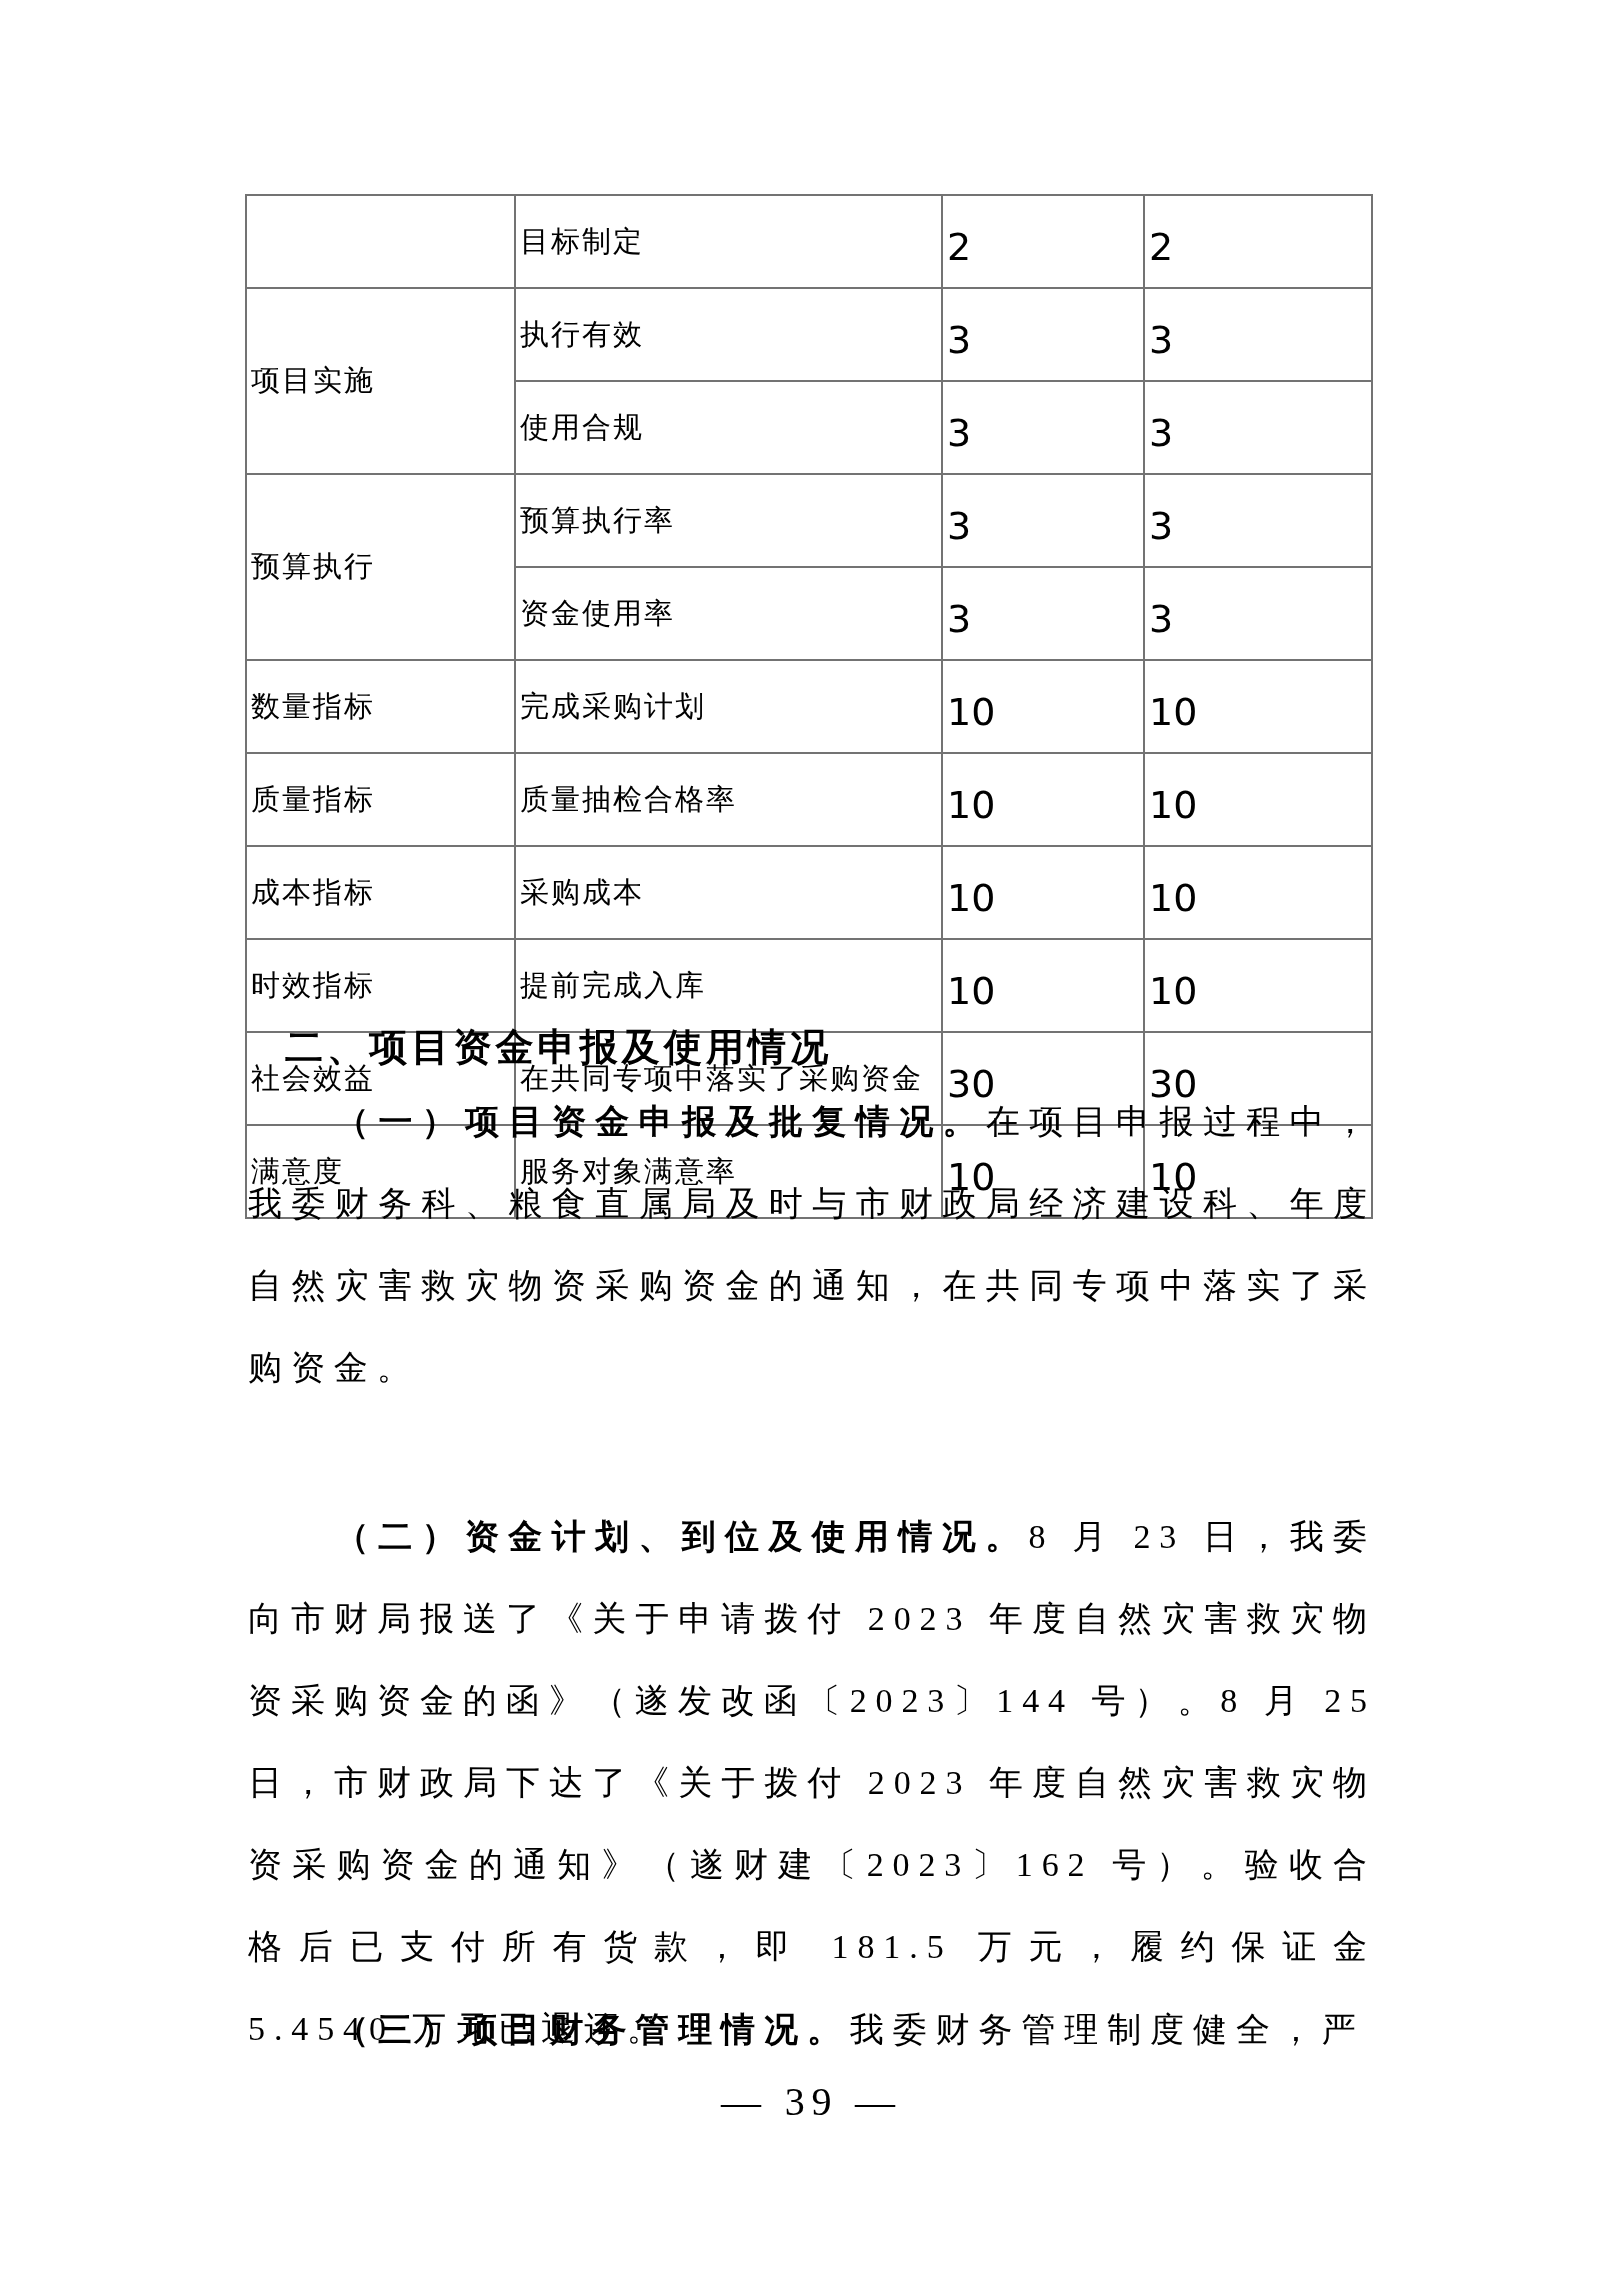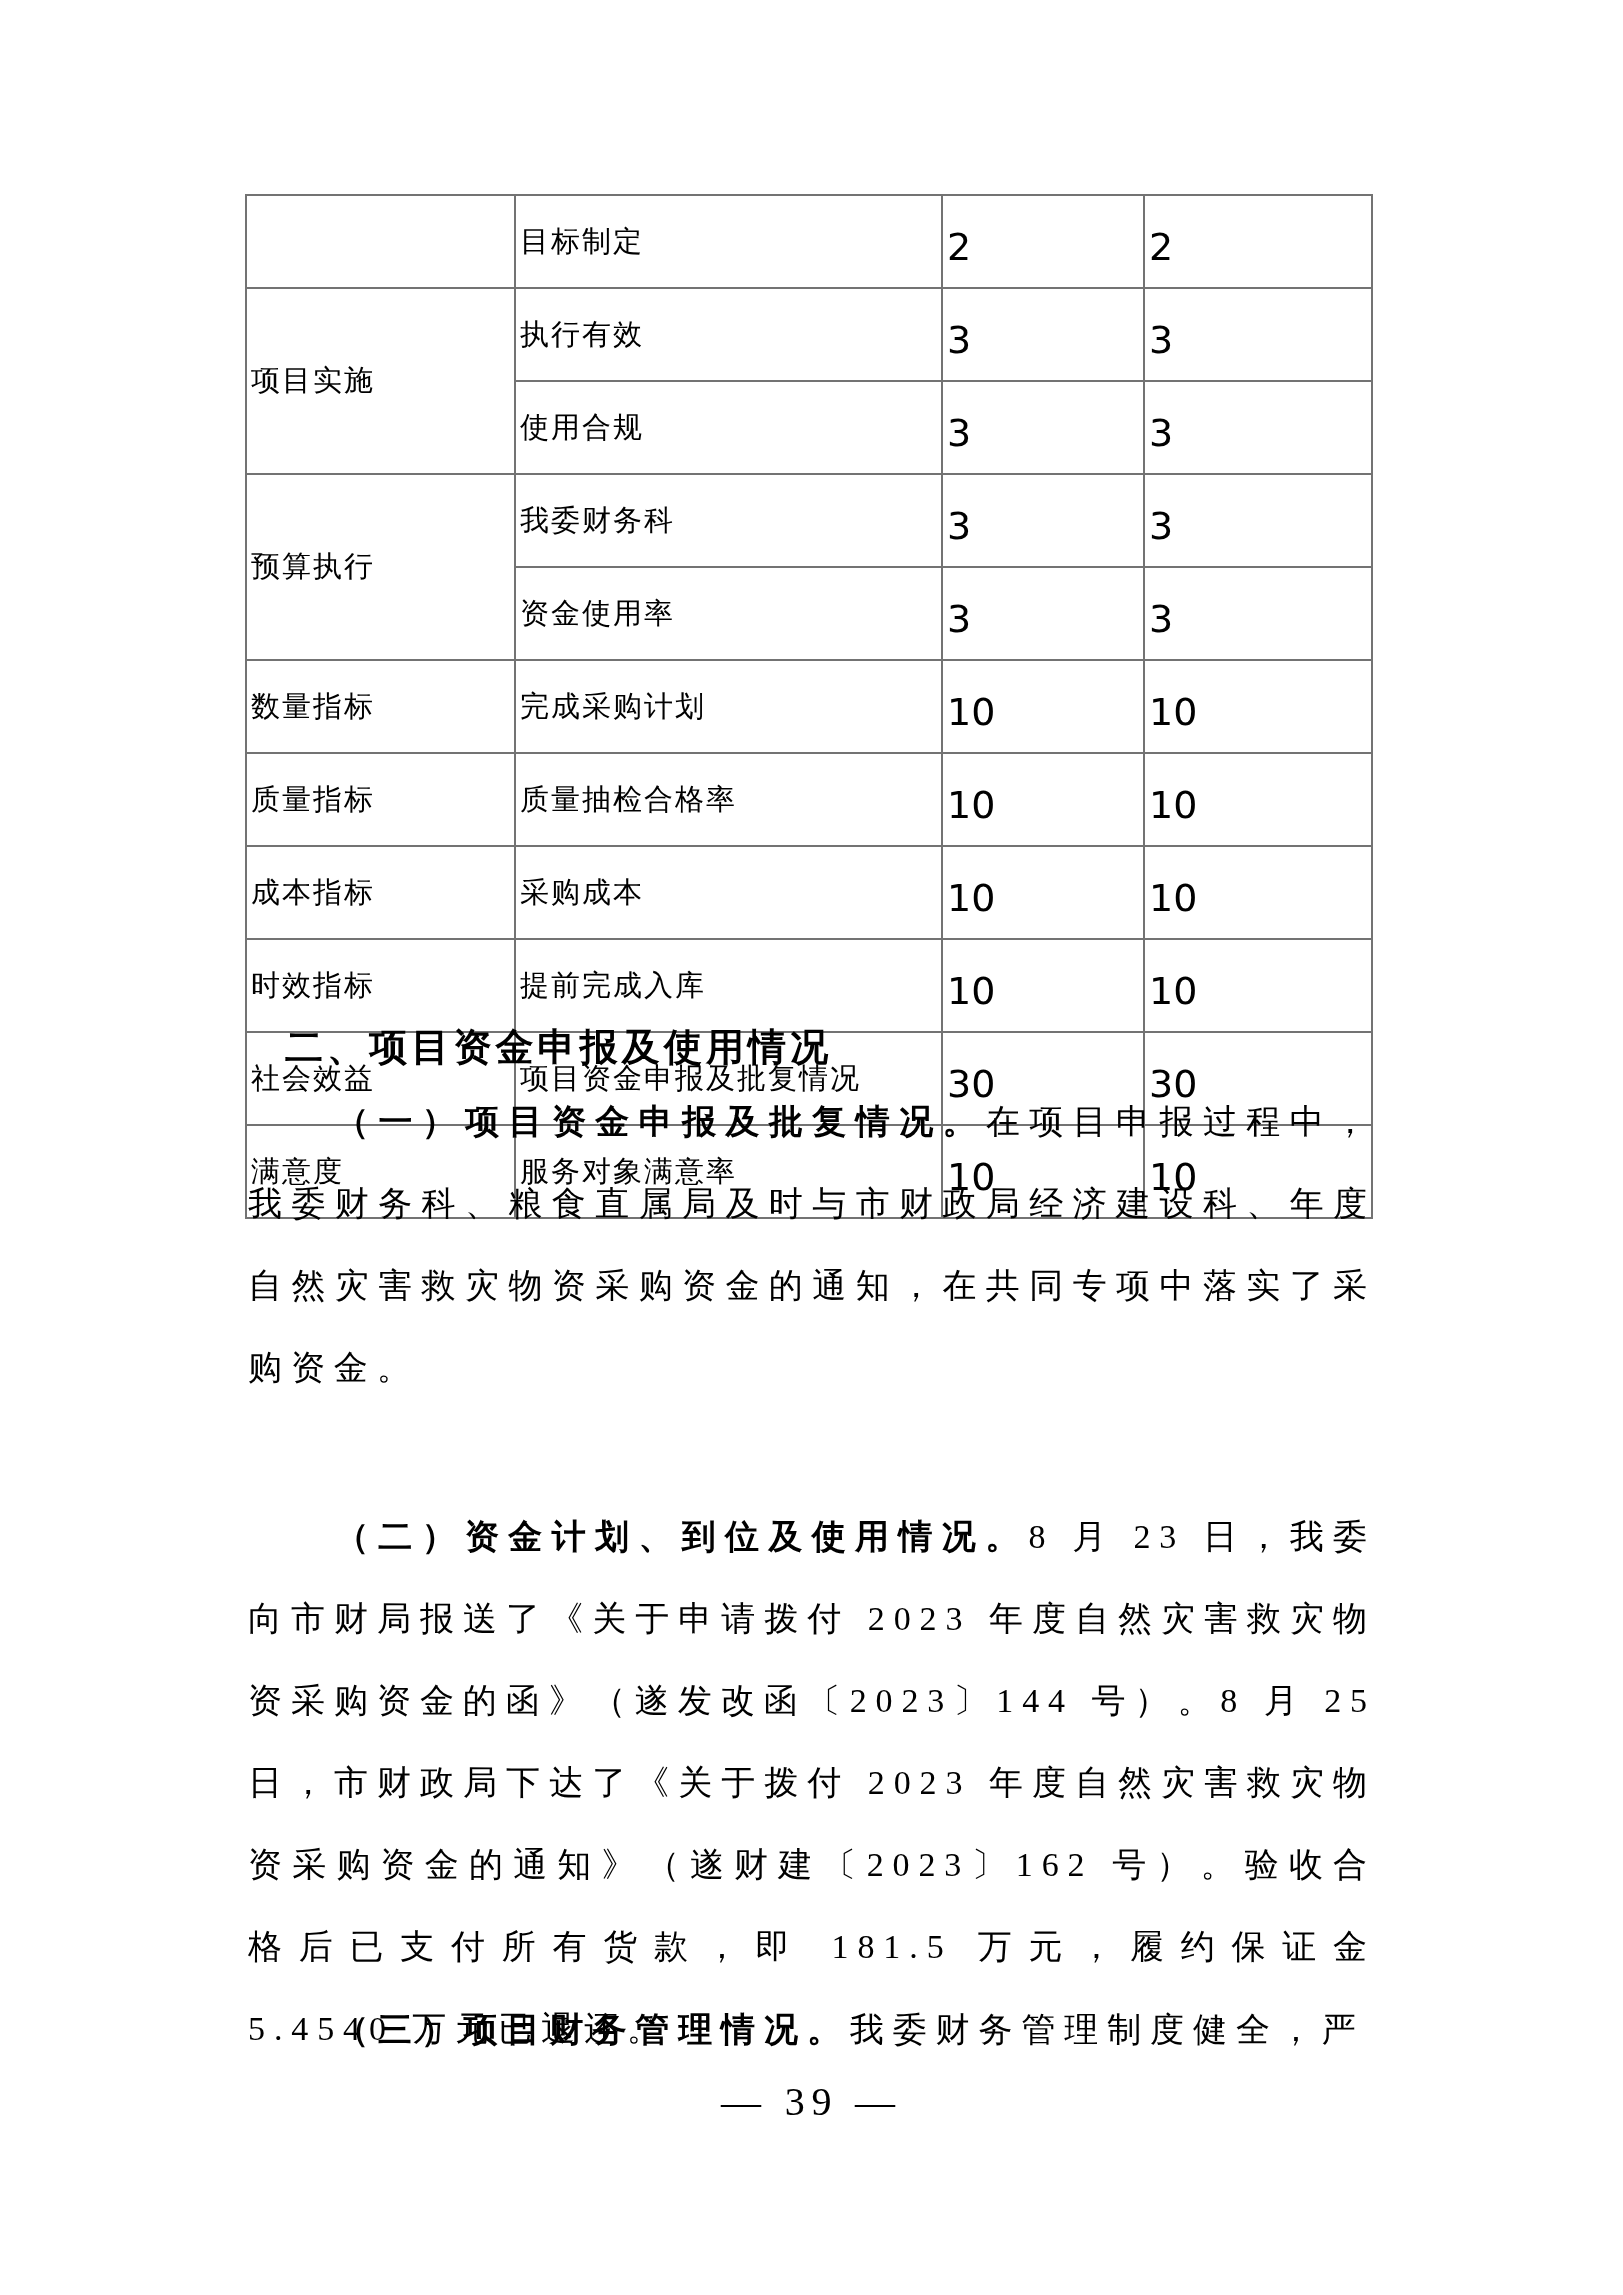--- a/index.html
+++ b/index.html
@@ -111,21 +111,21 @@
           <td class="num">3</td>
           <td class="num">3</td>
         </tr>
         <tr>
           <td>使用合规</td>
           <td class="num">3</td>
           <td class="num">3</td>
         </tr>
         <tr>
           <td rowspan="2">预算执行</td>
-          <td>我委财务科</td>
+          <td>预算执行率</td>
           <td class="num">3</td>
           <td class="num">3</td>
         </tr>
         <tr>
           <td>资金使用率</td>
           <td class="num">3</td>
           <td class="num">3</td>
         </tr>
         <tr>
           <td>数量指标</td>
@@ -146,21 +146,21 @@
           <td class="num">10</td>
         </tr>
         <tr>
           <td>时效指标</td>
           <td>提前完成入库</td>
           <td class="num">10</td>
           <td class="num">10</td>
         </tr>
         <tr>
           <td>社会效益</td>
-          <td>项目资金申报及批复情况</td>
+          <td>在共同专项中落实了采购资金</td>
           <td class="num">30</td>
           <td class="num">30</td>
         </tr>
         <tr>
           <td>满意度</td>
           <td>服务对象满意率</td>
           <td class="num">10</td>
           <td class="num">10</td>
         </tr>
       </tbody>

